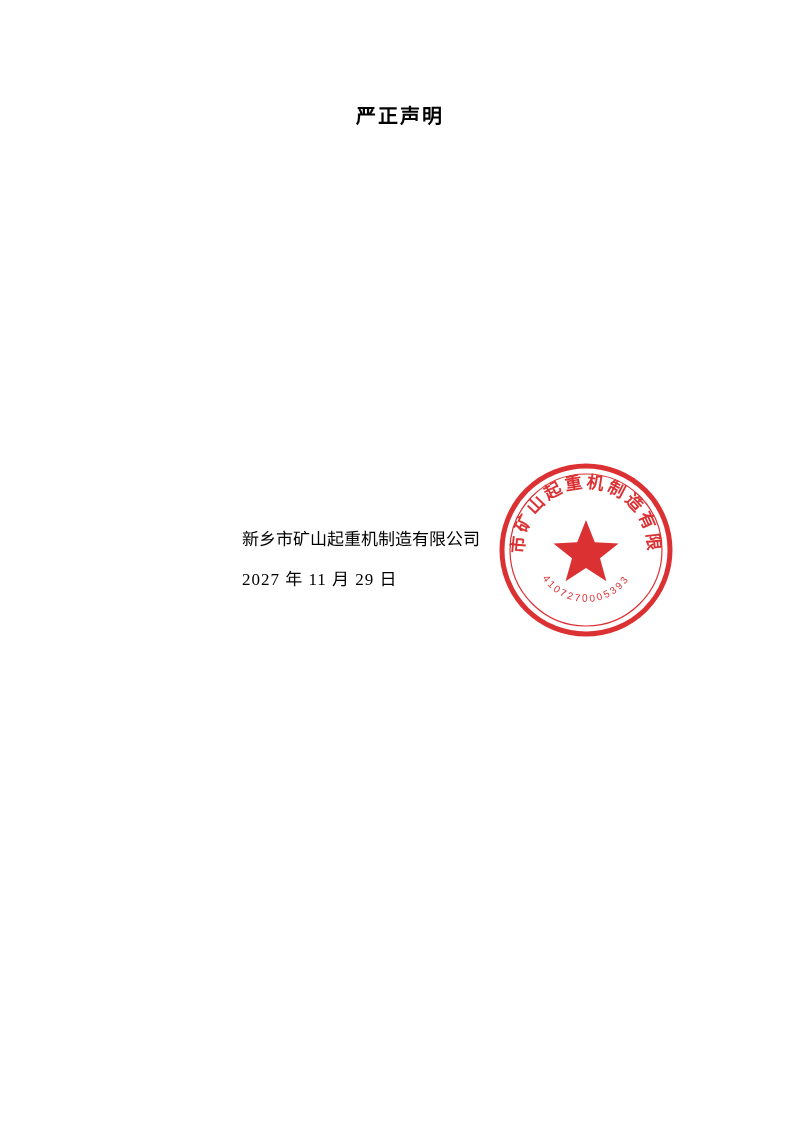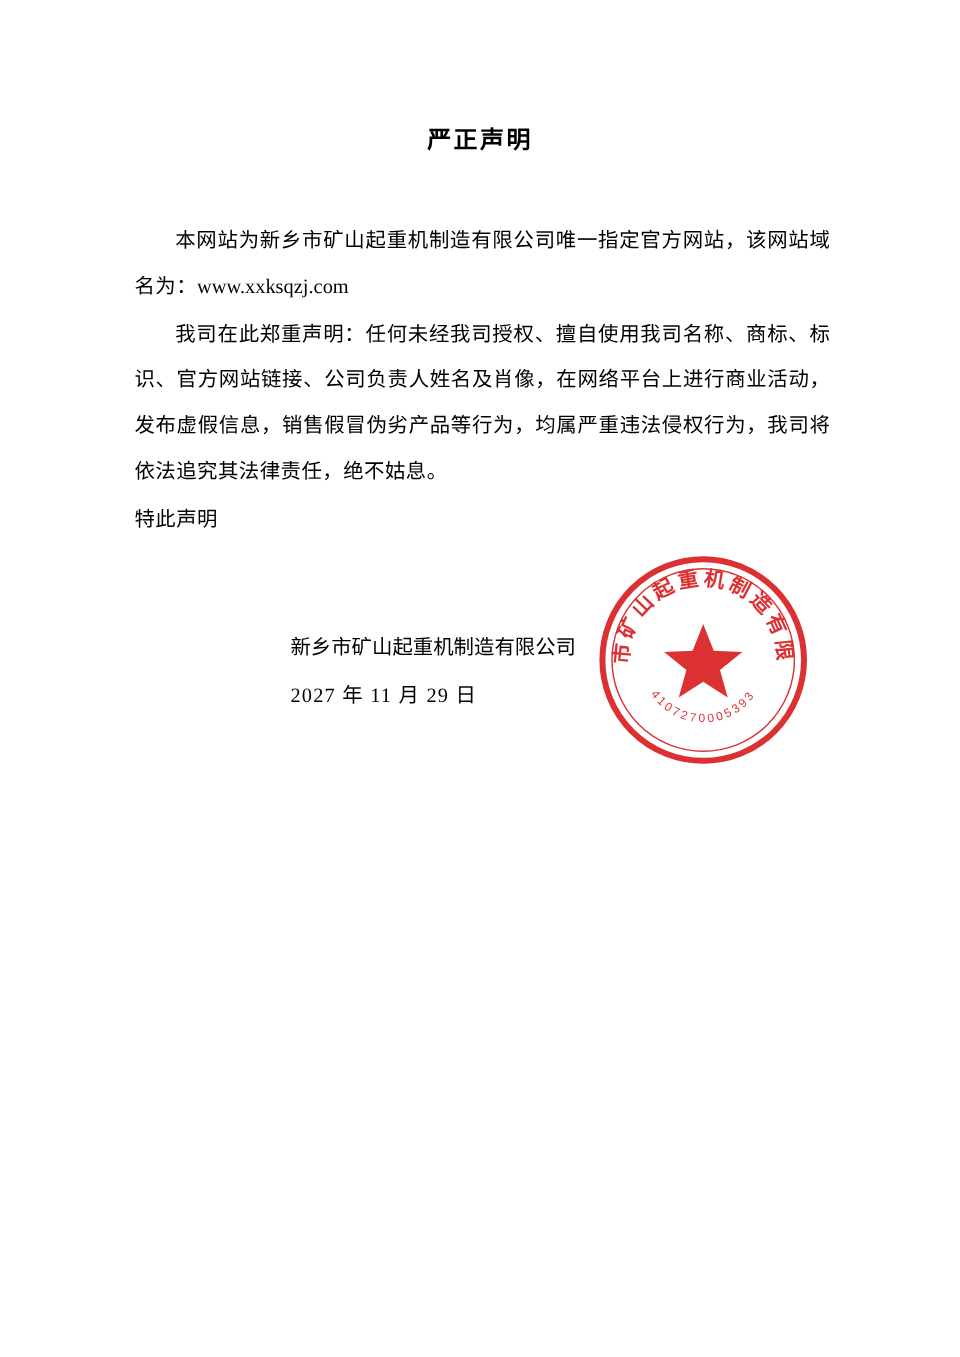--- a/index.html
+++ b/index.html
@@ -101,29 +101,20 @@
     opacity: 0.88;
   }
 </style>
 </head>
 <body>
 
 <div class="page">
 
   <div class="doc-title">严正声明</div>
 
-  <div class="body-block">
-
-    <p class="para indent p1"><span>本网站为新乡市矿山起重机制造有限公司唯一指定官方网站，该网站域名为：</span><span class="domain">www.xxksqzj.com</span></p>
-
-    <p class="para indent p2">我司在此郑重声明：任何未经我司授权、擅自使用我司名称、商标、标识、官方网站链接、公司负责人姓名及肖像，在网络平台上进行商业活动，发布虚假信息，销售假冒伪劣产品等行为，均属严重违法侵权行为，我司将依法追究其法律责任，绝不姑息。</p>
-
-    <p class="para p3">特此声明</p>
-
-  </div>
 
   <div class="signature">
     <span class="sig-line">新乡市矿山起重机制造有限公司</span>
     <span class="sig-date">2027 年 11 月 29 日</span>
   </div>
 
   <div class="seal">
     <svg viewBox="0 0 176 176" xmlns="http://www.w3.org/2000/svg">
       <defs>
         <path id="sealTopArc" d="M 26,88 A 62,62 0 0 1 150,88"></path>

